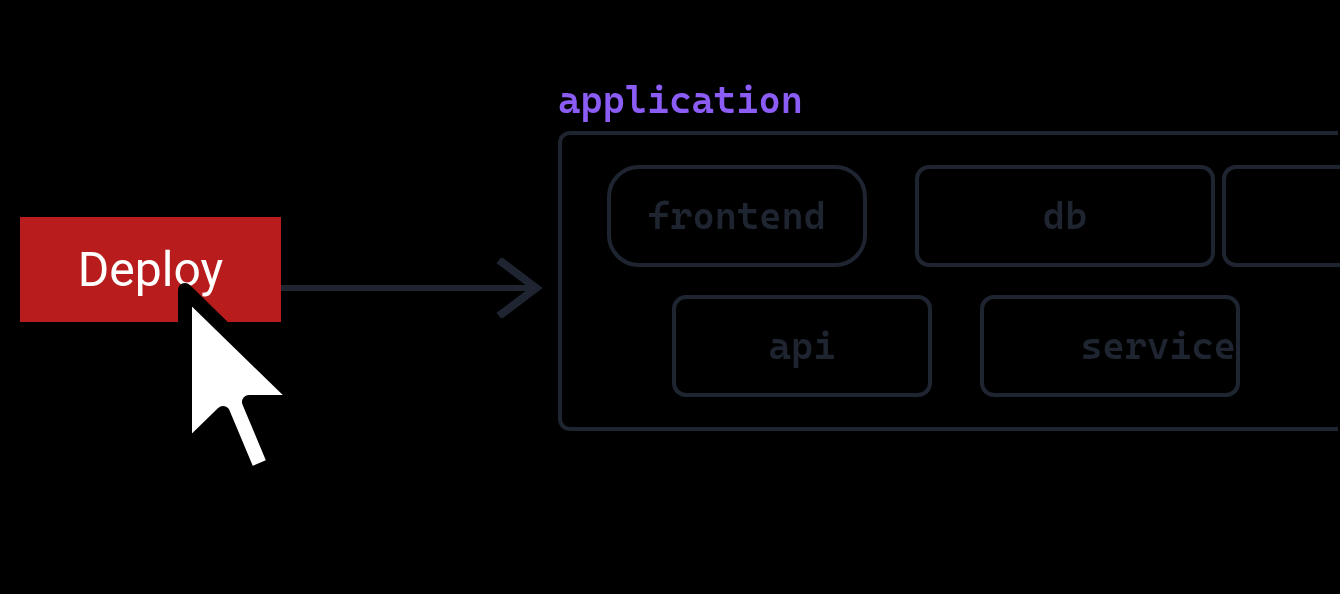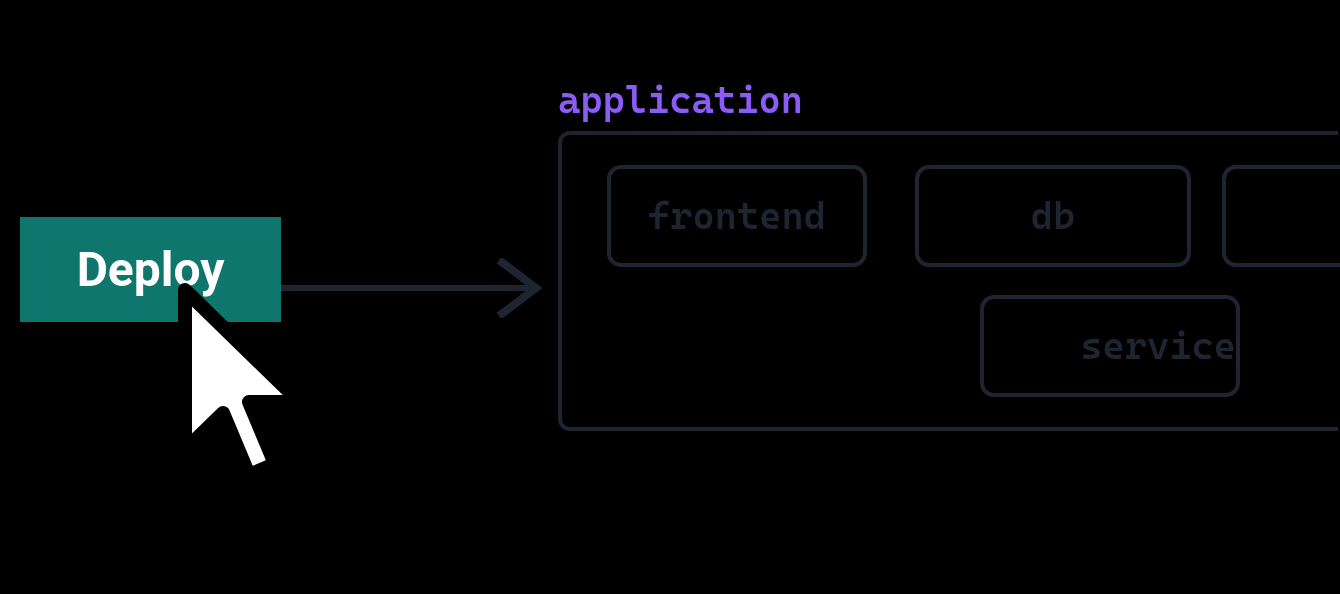--- a/index.html
+++ b/index.html
@@ -14,27 +14,27 @@
       font-family: -apple-system, BlinkMacSystemFont, "Segoe UI", Roboto, Helvetica, Arial, sans-serif;
       position: relative;
       overflow: hidden;
     }
     .deploy-button {
       position: absolute;
       left: 20px;
       top: 217px;
       width: 261px;
       height: 105px;
-      background: #0f766e;
+      background: #b91c1c;
       display: flex;
       align-items: center;
       justify-content: center;
       color: #ffffff;
       font-size: 48px;
-      font-weight: 700;
+      font-weight: 400;
     }
     .cursor {
       position: absolute;
       left: 165px;
       top: 280px;
       width: 160px;
       height: 230px;
       pointer-events: none;
     }
     .arrow {
@@ -80,22 +80,22 @@
       border-radius: 14px;
       display: flex;
       align-items: center;
       justify-content: center;
       color: #1e2430;
       font-size: 38px;
       font-family: ui-monospace, "SF Mono", Monaco, "Cascadia Mono", "Roboto Mono", Consolas, monospace;
       font-weight: 600;
       background: #ffffff00;
     }
-    .box-frontend { left: 45px; top: 30px; width: 260px; height: 102px; }
-    .box-db { left: 353px; top: 30px; width: 276px; height: 102px; }
+    .box-frontend { left: 45px; top: 30px; width: 260px; height: 102px; border-radius: 32px; }
+    .box-db { left: 353px; top: 30px; width: 300px; height: 102px; }
     .box-api { left: 110px; top: 160px; width: 260px; height: 102px; }
     .box-service { left: 418px; top: 160px; width: 260px; height: 102px; justify-content: flex-end; }
     .box-partial {
       position: absolute;
       left: 660px;
       top: 30px;
       width: 120px;
       height: 102px;
       border-top: 4px solid #1e2430;
       border-left: 4px solid #1e2430;
@@ -133,16 +133,19 @@
 <div class="app-label">application</div>
 
 <div class="app-container">
   <div class="component-box box-frontend">
     <span>frontend</span>
   </div>
   <div class="component-box box-db">
     <span>db</span>
   </div>
   <div class="box-partial"></div>
+  <div class="component-box box-api">
+    <span>api</span>
+  </div>
   <div class="component-box box-service">
     <span>service</span>
   </div>
 </div>
 
 </body></html>

